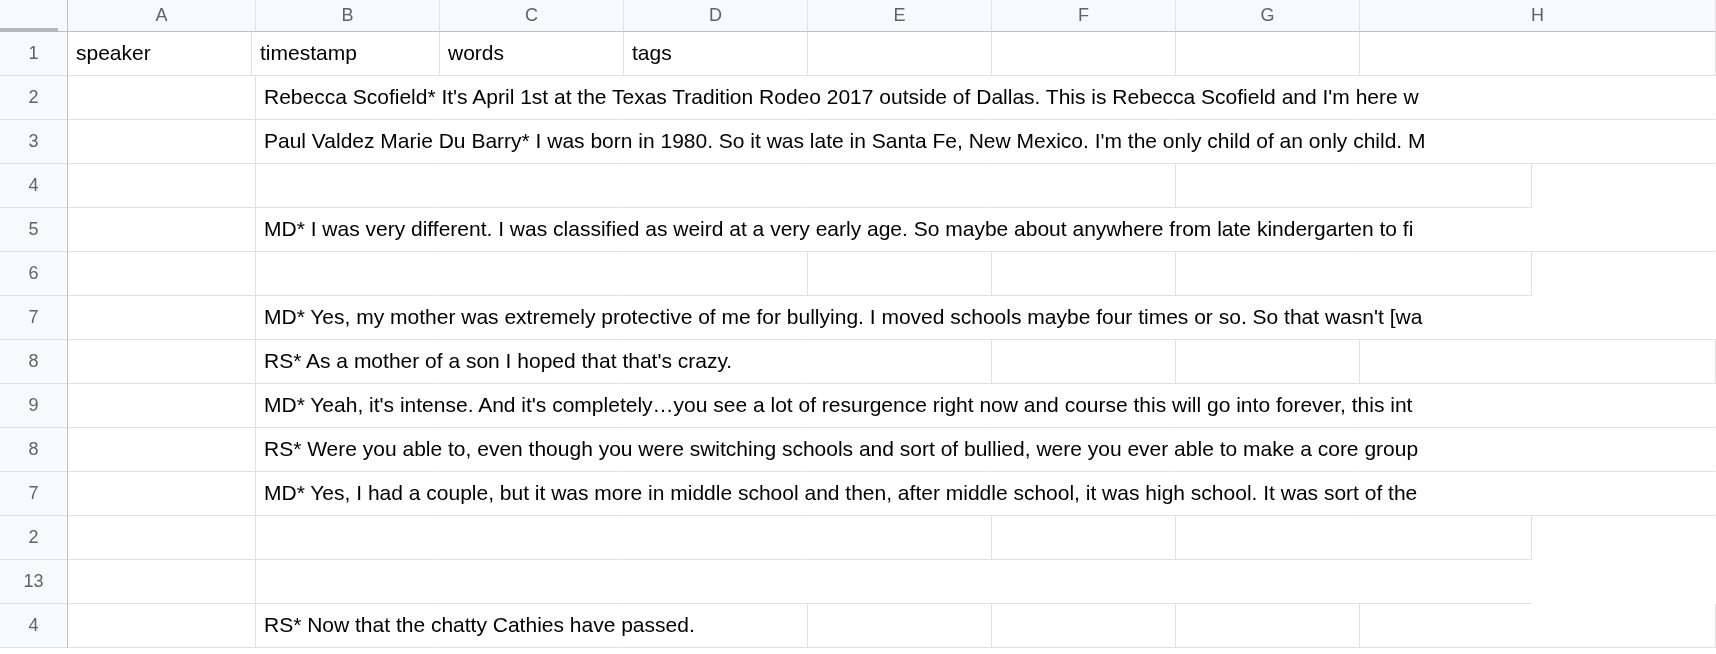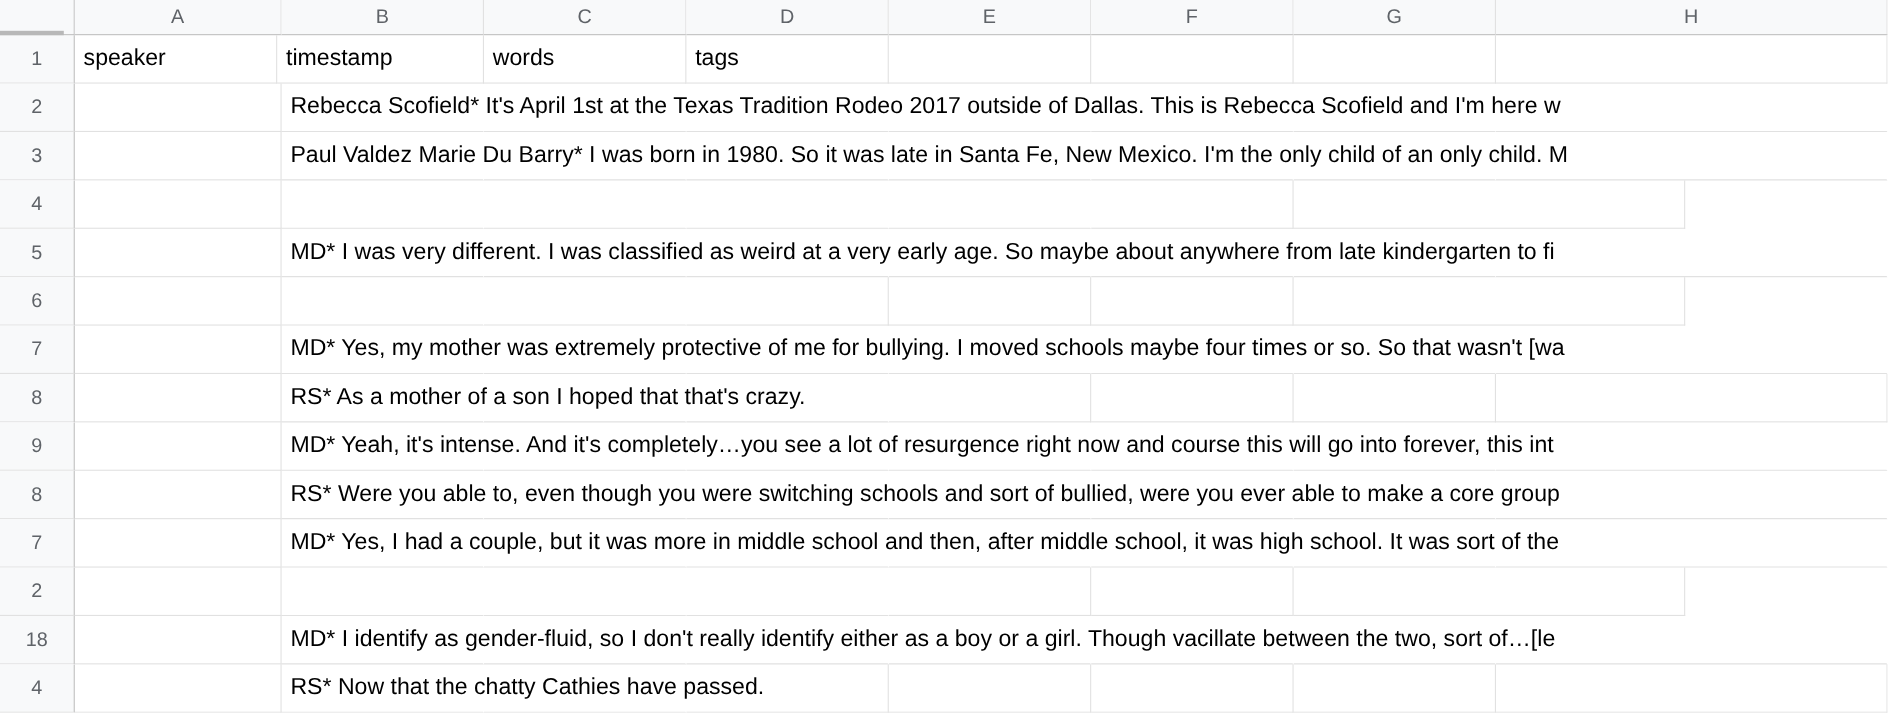--- a/index.html
+++ b/index.html
@@ -239,25 +239,22 @@
     <div class="cell col-A"></div>
     <div class="cell col-C no-right-border"></div>
     <div class="cell col-D no-right-border"></div>
     <div class="cell col-E no-right-border"></div>
     <div class="cell col-F"></div>
     <div class="cell col-G"></div>
     <div class="cell col-H"></div>
   </div>
 
   <div class="row data-row">
-    <div class="row-header">18</div>
-    <div class="cell col-A"></div>
-    <div class="cell col-B no-right-border">
-      <span class="overflow-text">MD* I identify as gender-fluid, so I don't really identify either as a boy or a girl. Though vacillate between the two, sort of…[le</span>
-    </div>
+    <div class="row-header">13</div>
+    <div class="cell col-A"></div>
     <div class="cell col-C no-right-border"></div>
     <div class="cell col-D no-right-border"></div>
     <div class="cell col-E no-right-border"></div>
     <div class="cell col-F no-right-border"></div>
     <div class="cell col-G no-right-border"></div>
     <div class="cell col-H no-right-border"></div>
   </div>
 
   <div class="row data-row">
     <div class="row-header">4</div>

